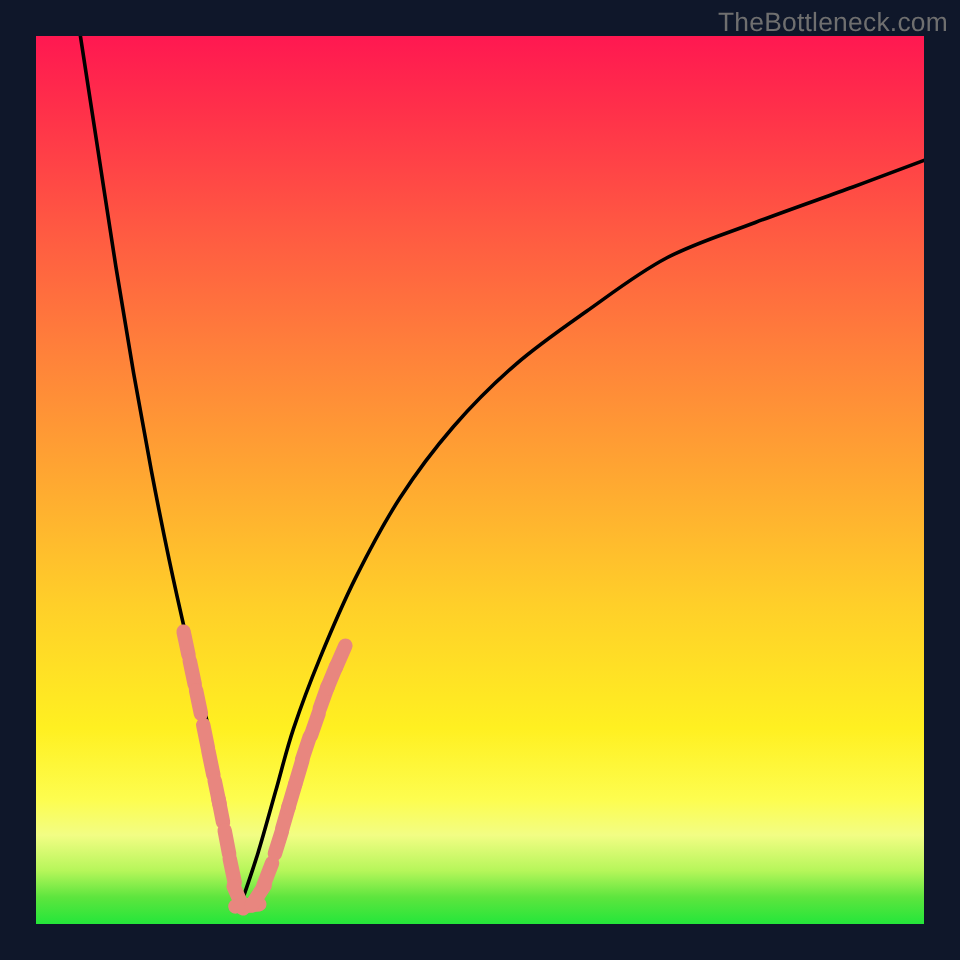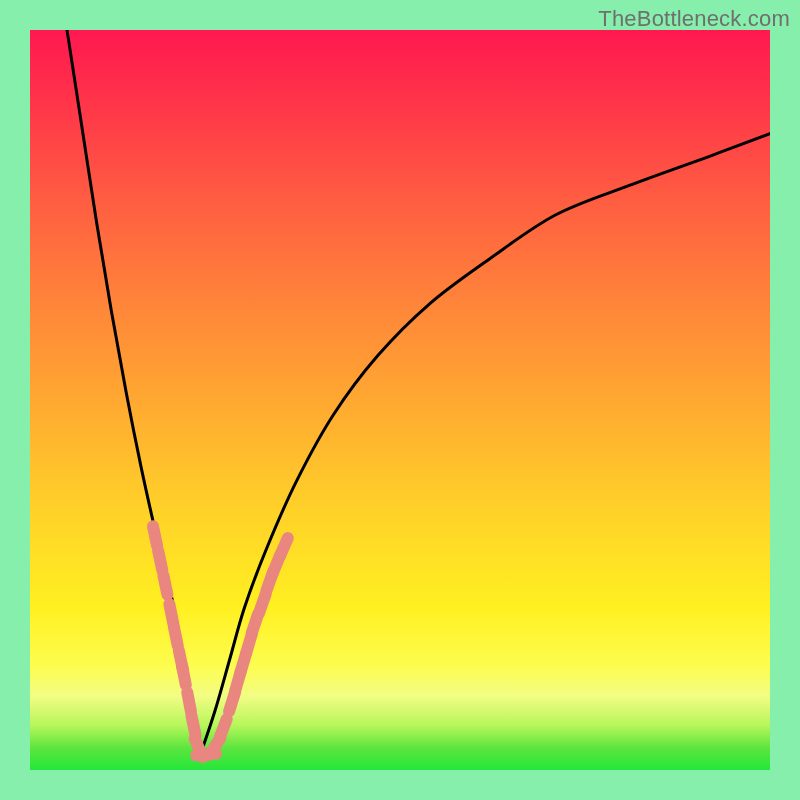--- a/index.html
+++ b/index.html
@@ -8,21 +8,21 @@
     width: 800px;
     height: 800px;
     background: #000;
     overflow: hidden;
     font-family: Arial, Helvetica, sans-serif;
   }
   .frame {
     position: relative;
     width: 800px;
     height: 800px;
-    background: #86efac;
+    background: #0f172a;
   }
   .plot-area {
     position: absolute;
     left: 30px;
     top: 30px;
     width: 740px;
     height: 740px;
     
     background: linear-gradient(
       to bottom,

